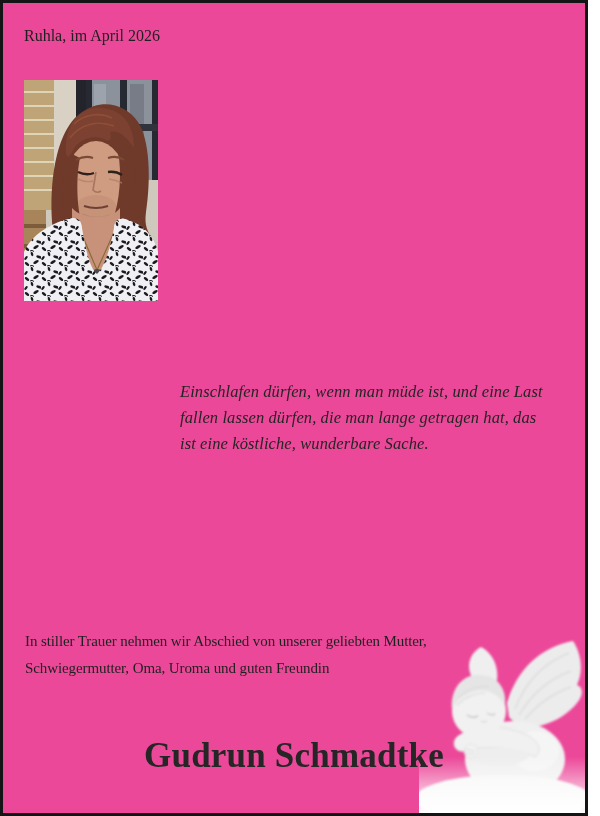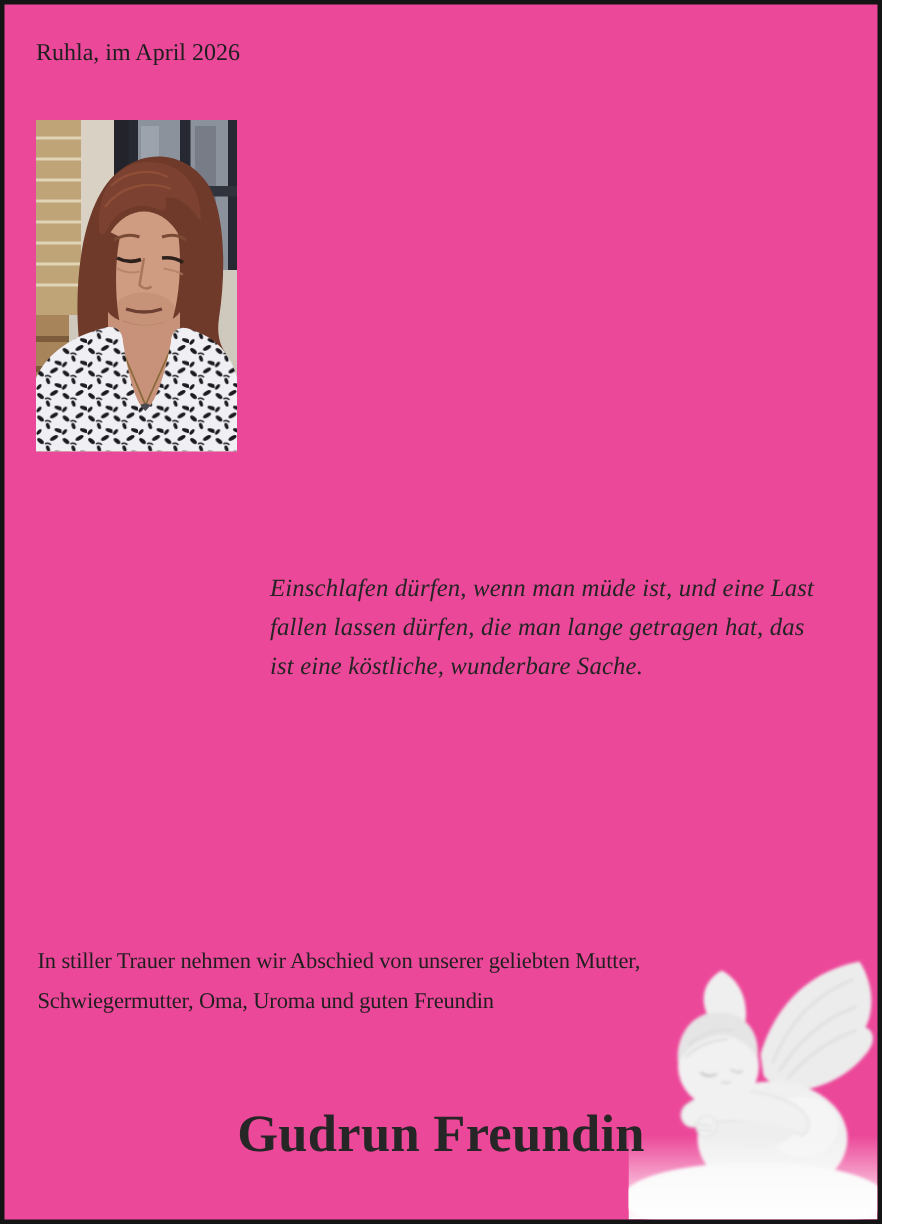--- a/index.html
+++ b/index.html
@@ -139,15 +139,15 @@
     <div class="line">Einschlafen dürfen, wenn man müde ist, und eine Last</div>
     <div class="line">fallen lassen dürfen, die man lange getragen hat, das</div>
     <div class="line">ist eine köstliche, wunderbare Sache.</div>
   </div>
 
   <div class="abs para intro text-layer">
     <div class="line">In stiller Trauer nehmen wir Abschied von unserer geliebten Mutter,</div>
     <div class="line">Schwiegermutter, Oma, Uroma und guten Freundin</div>
   </div>
 
-  <div class="abs name text-layer">Gudrun Freundin</div>
+  <div class="abs name text-layer">Gudrun Schmadtke</div>
 
 </div>
 
 </body></html>

